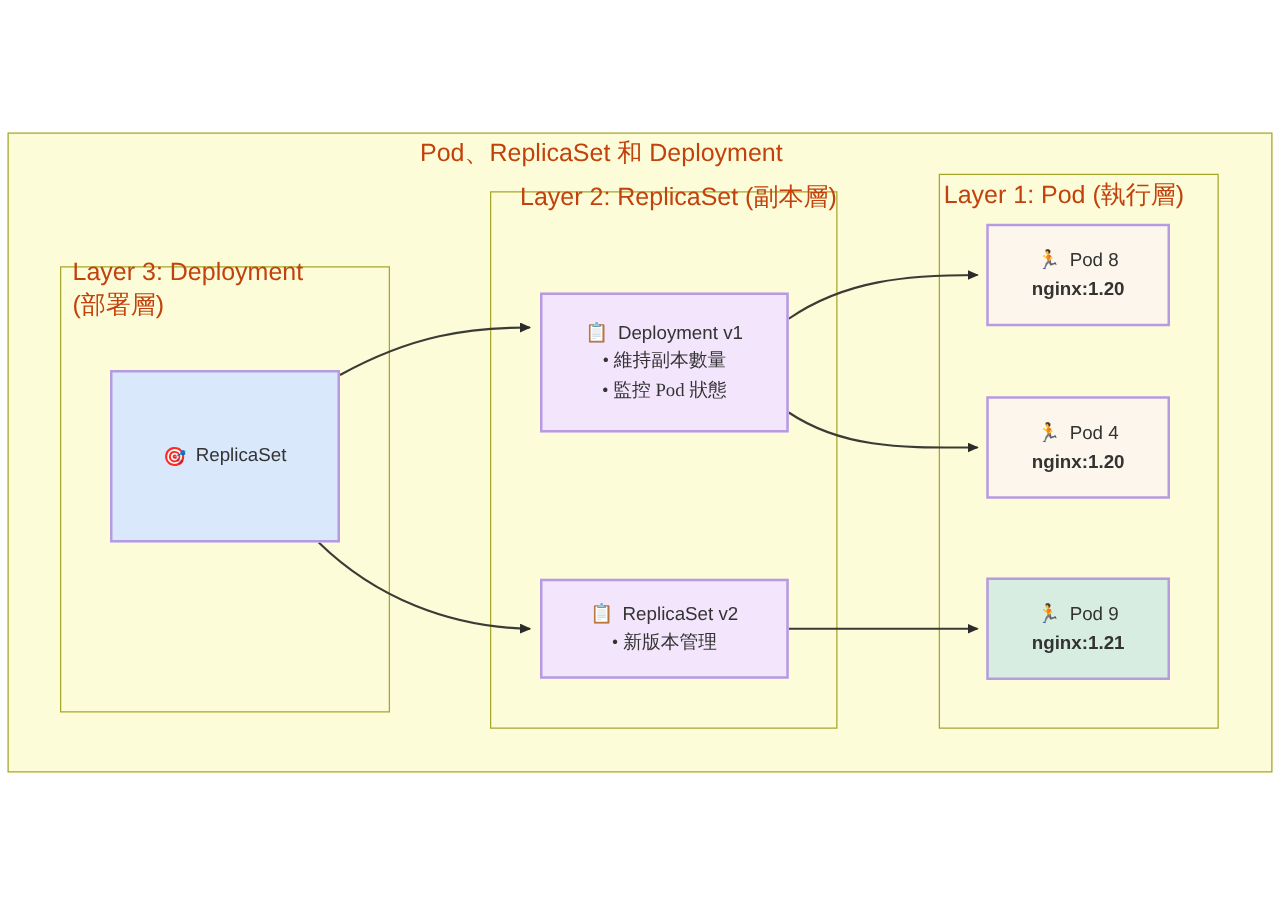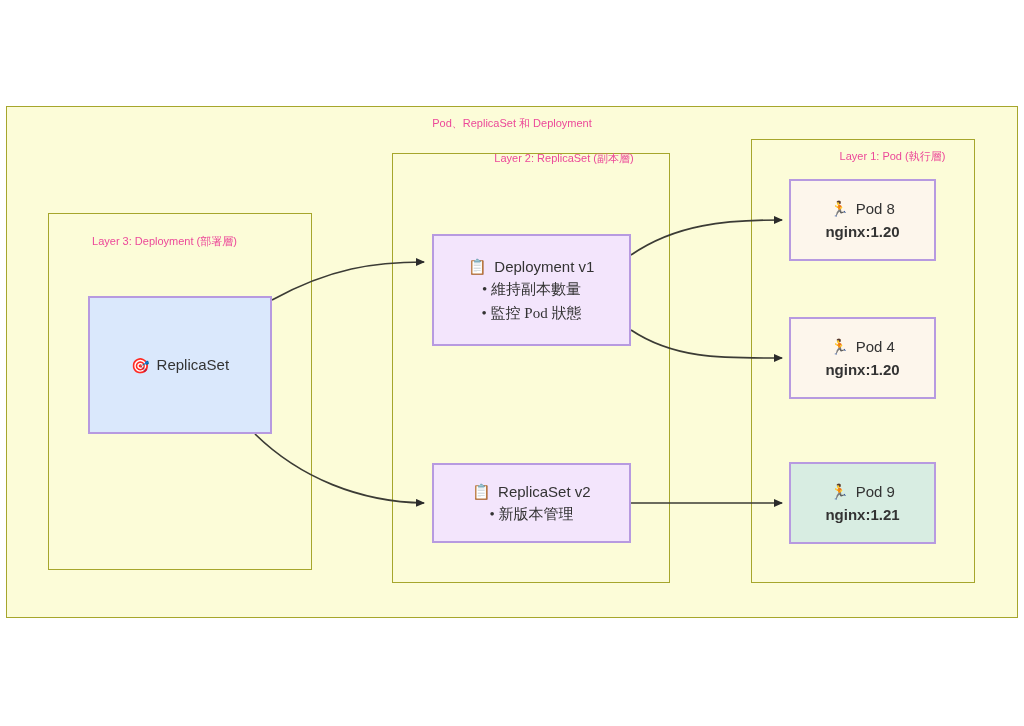--- a/index.html
+++ b/index.html
@@ -27,24 +27,24 @@
   }
   
   .container-box {
     background: #FCFCD8;
     border: 1px solid #A6A62C;
   }
   .container-title {
     position: absolute;
     left: 0;
     right: 0;
-    text-align: center;
-    font-size: 11px;
+    text-align: left;
+    font-size: 20px;
     line-height: 26px;
-    color: #ec4899;
+    color: #c2410c;
     white-space: normal;
   }
   
   .node {
     position: absolute;
     box-sizing: border-box;
     border: 2px solid #B79AE0;
     display: flex;
     flex-direction: column;
     align-items: center;
@@ -95,29 +95,29 @@
 <body>
 
 <div id="canvas">
 
   <div class="box container-box" style="left:6px; top:106px; width:1012px; height:512px;">
   </div>
   <div class="container-title" style="left:6px; top:110px; width:1012px; height:52px; padding:0 330px; box-sizing:border-box;">Pod、ReplicaSet 和 Deployment</div>
 
   <div class="box container-box" style="left:48px; top:213px; width:264px; height:357px;">
   </div>
-  <div class="container-title" style="left:48px; top:228px; width:233px; height:52px; padding:0 10px; box-sizing:border-box;">Layer 3: Deployment (部署層)</div>
+  <div class="container-title" style="left:48px; top:205px; width:233px; height:52px; padding:0 10px; box-sizing:border-box;">Layer 3: Deployment (部署層)</div>
 
   <div class="box container-box" style="left:392px; top:153px; width:278px; height:430px;">
   </div>
   <div class="container-title" style="left:392px; top:145px; width:320px; height:52px; padding:0 12px; box-sizing:border-box;margin-left:12px;">Layer 2: ReplicaSet (副本層)</div>
 
   <div class="box container-box" style="left:751px; top:139px; width:224px; height:444px;">
   </div>
-  <div class="container-title" style="left:751px; top:143px; width:227px; height:26px; padding:0 4px; box-sizing:border-box;margin-left:28px;">Layer 1: Pod (執行層)</div>
+  <div class="container-title" style="left:751px; top:143px; width:227px; height:26px; padding:0 4px; box-sizing:border-box;">Layer 1: Pod (執行層)</div>
 
   <svg class="arrows" viewBox="0 0 1024 726" xmlns="http://www.w3.org/2000/svg">
     <defs>
       <marker id="arrowhead" markerWidth="9" markerHeight="8" refX="8" refY="4" orient="auto" markerUnits="userSpaceOnUse">
         <path d="M0,0 L9,4 L0,8 z" fill="#2b2b2b"></path>
       </marker>
     </defs>
 
     <path d="M 272,300 C 330,268 375,262 424,262" fill="none" stroke="#3b3b35" stroke-width="1.7" marker-end="url(#arrowhead)"></path>
 

